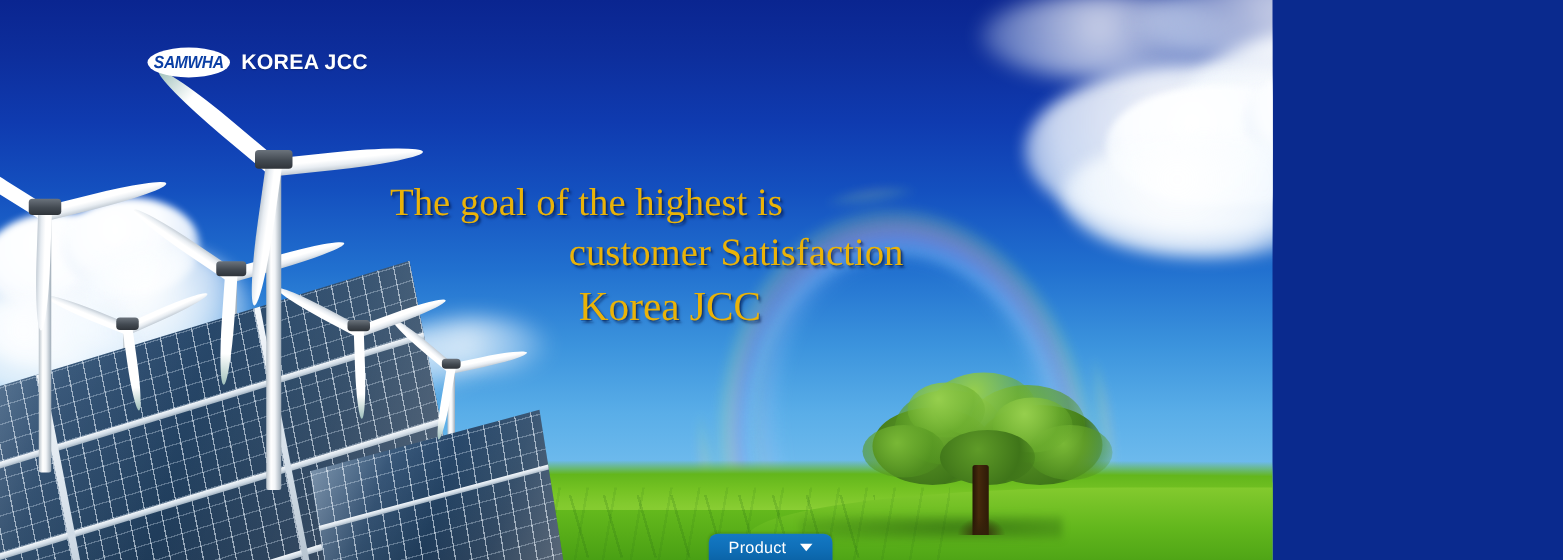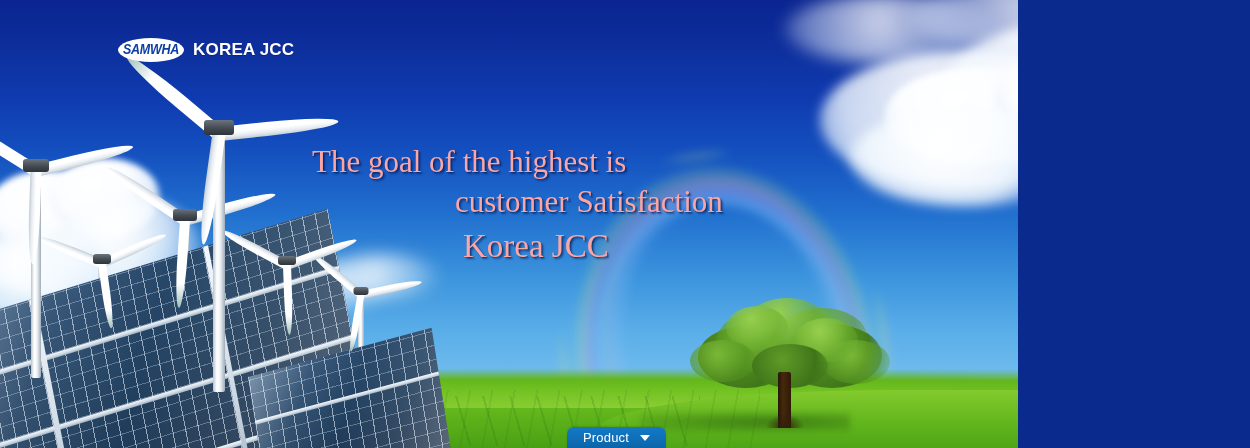--- a/index.html
+++ b/index.html
@@ -244,21 +244,21 @@
     text-shadow:0 1px 1px rgba(0,0,0,.25);
   }
 
   
   .headline {
     position:absolute; left:0; top:142px; width:1250px;
     z-index:25; pointer-events:none;
   }
   .hl-line {
     font-family:"Liberation Serif", "DejaVu Serif", serif;
-    color:#fca5a5;
+    color:#eab308;
     font-size:31px;
     line-height:40px;
     white-space:nowrap;
     text-shadow:
        2px 2px 2px rgba(0,20,70,.55),
        1px 1px 0 rgba(0,30,90,.35);
   }
   .hl-1 { margin-left:312px; }
   .hl-2 { margin-left:455px; }
   .hl-3 { margin-left:463px; font-size:33px; margin-top:4px; }

